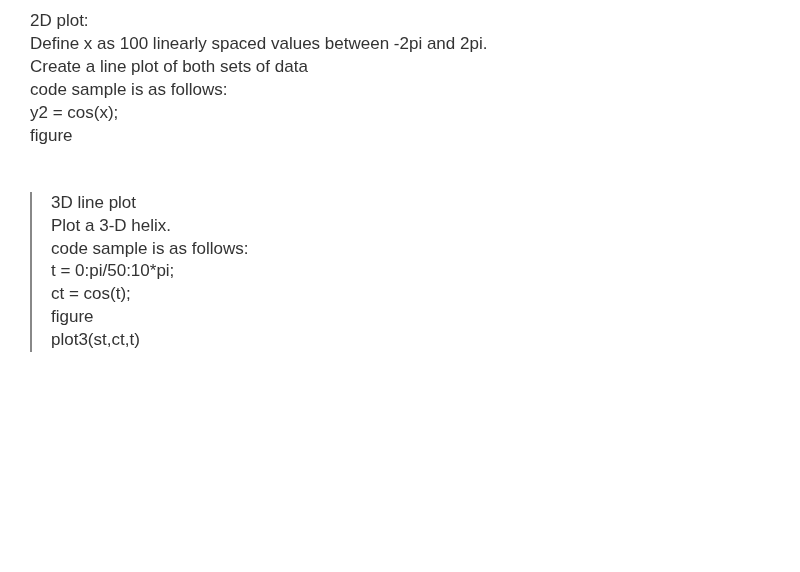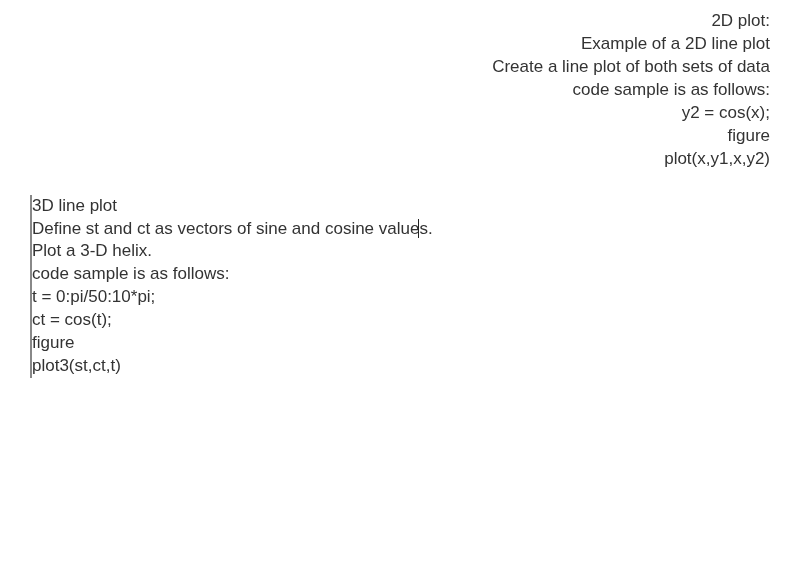--- a/index.html
+++ b/index.html
@@ -12,26 +12,25 @@
       font-family: "Consolas", "Courier New", monospace;
       font-size: 17px;
       color: #333333;
       padding: 10px 30px;
       width: 800px;
       height: 572px;
       overflow: hidden;
       line-height: 1.35;
     }
     .section1 {
-      margin-bottom: 24px;
-      text-align: right;
+      margin-bottom: 44px;
     }
     .section2 {
       border-left: 2px solid #888888;
-      padding-left: 0;
+      padding-left: 19px;
     }
     .code-line {
       font-family: Liberation Sans, sans-serif;
       white-space: pre;
     }
     .sans-line {
       font-family: "Segoe UI", Arial, sans-serif;
       font-size: 17px;
     }
     .cursor {
@@ -41,30 +40,28 @@
       border-left: 1px solid #222;
       vertical-align: text-bottom;
       margin-left: -1px;
     }
   </style>
 </head>
 <body>
 
 <div class="section1">
   <div class="sans-line">2D plot:</div>
-  <div class="sans-line">Example of a 2D line plot</div>
+  <div class="sans-line">Define x as 100 linearly spaced values between -2pi and 2pi.</div>
   <div class="sans-line">Create a line plot of both sets of data</div>
   <div class="code-line">code sample is as follows:</div>
   <div class="code-line">y2 = cos(x);</div>
   <div class="code-line">figure</div>
-  <div class="code-line">plot(x,y1,x,y2)</div>
 </div>
 
 <div class="section2">
   <div class="sans-line">3D line plot</div>
-  <div class="sans-line"><span>Define st and ct as vectors of sine and cosine value</span><span class="cursor"></span><span>s.</span></div>
   <div class="sans-line">Plot a 3-D helix.</div>
   <div class="code-line">code sample is as follows:</div>
   <div class="code-line">t = 0:pi/50:10*pi;</div>
   <div class="code-line">ct = cos(t);</div>
   <div class="code-line">figure</div>
   <div class="code-line">plot3(st,ct,t)</div>
 </div>
 
 </body></html>

